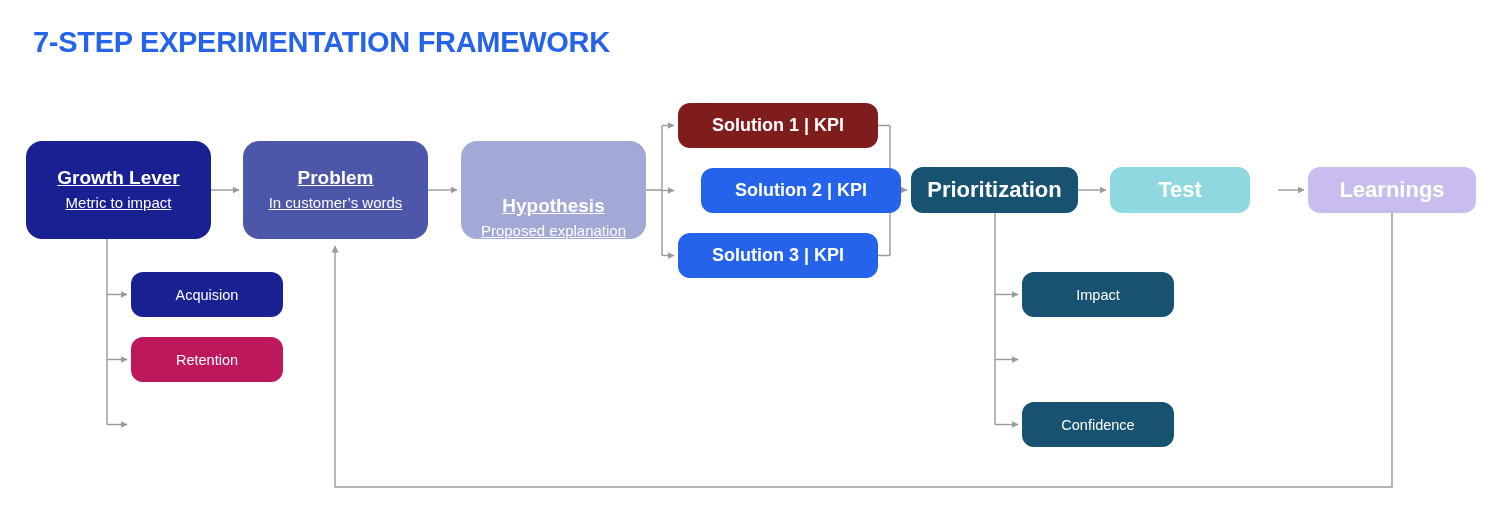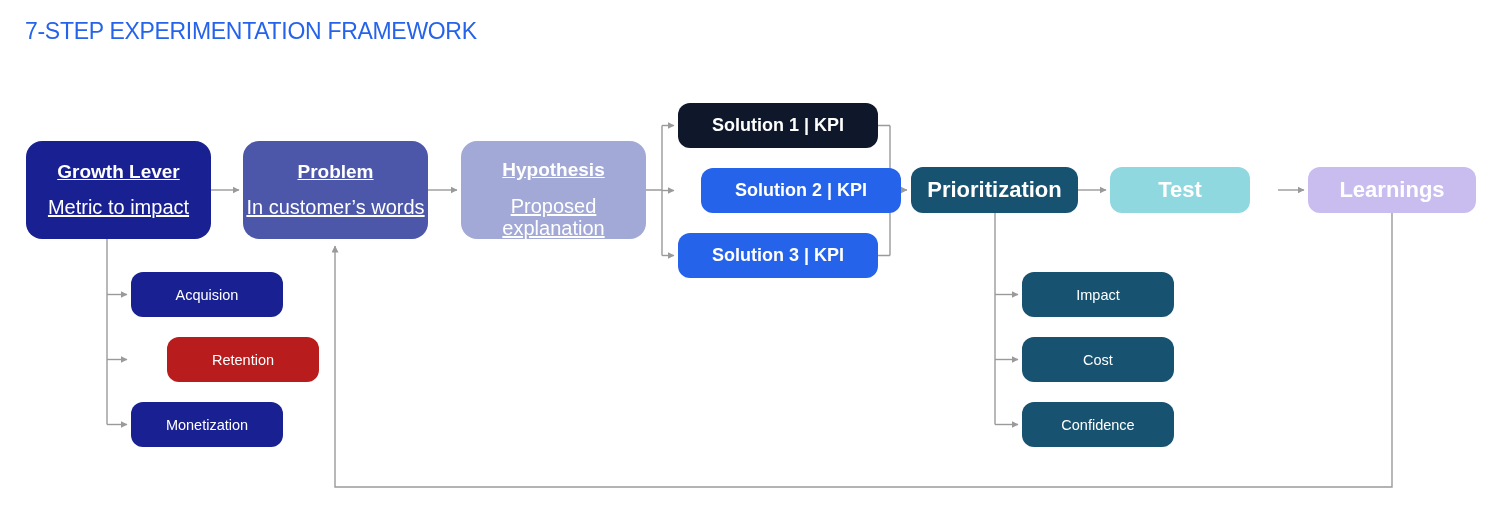--- a/index.html
+++ b/index.html
@@ -8,23 +8,23 @@
     position: relative;
     width: 1501px;
     height: 525px;
     background: #ffffff;
     overflow: hidden;
   }
   .page-title {
     position: absolute;
     left: 25px;
     top: 18px;
-    margin: 0;
-    font-size: 23px;
-    font-weight: normal;
+    margin: 8px;
+    font-size: 29px;
+    font-weight: bold;
     letter-spacing: -0.3px;
     white-space: nowrap;
   }
   .connectors {
     position: absolute;
     left: 0; top: 0;
     width: 1501px; height: 525px;
   }
   .node {
     position: absolute;
@@ -37,21 +37,21 @@
     box-sizing: border-box;
   }
   .big-box {
     width: 185px;
     height: 98px;
     top: 141px;
     border-radius: 16px;
     text-decoration: underline;
   }
   .big-box .node-title { font-size: 19px; font-weight: bold; line-height: 1.1; }
-  .big-box .node-sub   { font-size: 20px; margin-top: 14px; line-height: 1.1; }
+  .big-box .node-sub   { font-size: 15px; margin-top: 6px; line-height: 1.1; }
   .pill {
     height: 45px;
     border-radius: 12px;
   }
   .solution-pill {
     left: 678px;
     width: 200px;
     font-size: 18px;
     font-weight: bold;
   }
@@ -110,21 +110,21 @@
   <div class="node big-box" style="left: 243px; background-color: rgb(76, 87, 169);">
     <div class="node-title">Problem</div>
     <div class="node-sub">In customer’s words</div>
   </div>
 
   <div class="node big-box" style="left: 461px; background-color: rgb(162, 169, 214); justify-content: flex-end;">
     <div class="node-title">Hypothesis</div>
     <div class="node-sub">Proposed explanation</div>
   </div>
 
-  <div class="node pill solution-pill" style="top: 103px; background-color: #0f172a;">
+  <div class="node pill solution-pill" style="top: 103px; background-color: #7f1d1d;">
     <span>Solution 1 | KPI</span>
   </div>
   <div class="node pill solution-pill" style="top: 168px; background-color: rgb(37, 99, 235); margin-left: 23px;">
     <span>Solution 2 | KPI</span>
   </div>
   <div class="node pill solution-pill" style="top: 233px; background-color: rgb(37, 99, 235);">
     <span>Solution 3 | KPI</span>
   </div>
 
   <div class="node pill stage-pill" style="left: 911px; width: 167px; background-color: rgb(23, 82, 112);">
@@ -133,30 +133,24 @@
   <div class="node pill stage-pill" style="left: 1110px; width: 140px; background-color: rgb(143, 216, 224);">
     <span>Test</span>
   </div>
   <div class="node pill stage-pill" style="left: 1308px; width: 168px; background-color: rgb(201, 189, 240);">
     <span>Learnings</span>
   </div>
 
   <div class="node pill sub-pill" style="left: 131px; top: 272px; background-color: rgb(25, 32, 145);">
     <span>Acquision</span>
   </div>
-  <div class="node pill sub-pill" style="left: 131px; top: 337px; background-color: #b91c1c; margin-left: 36px;">
+  <div class="node pill sub-pill" style="left: 131px; top: 337px; background-color: #be185d;">
     <span>Retention</span>
-  </div>
-  <div class="node pill sub-pill" style="left: 131px; top: 402px; background-color: rgb(25, 32, 145);">
-    <span>Monetization</span>
   </div>
 
   <div class="node pill sub-pill" style="left: 1022px; top: 272px; background-color: rgb(23, 82, 112);">
     <span>Impact</span>
-  </div>
-  <div class="node pill sub-pill" style="left: 1022px; top: 337px; background-color: rgb(23, 82, 112);">
-    <span>Cost</span>
   </div>
   <div class="node pill sub-pill" style="left: 1022px; top: 402px; background-color: rgb(23, 82, 112);">
     <span>Confidence</span>
   </div>
 
 </div>
 
 </body></html>

